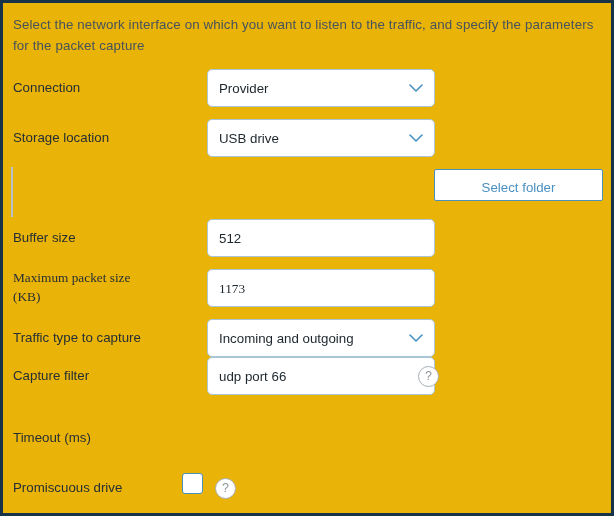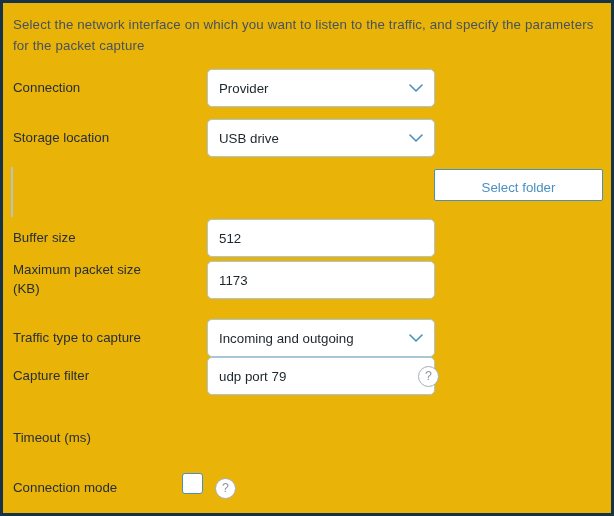--- a/index.html
+++ b/index.html
@@ -199,21 +199,21 @@
     <div class="btn-outline">Select folder</div>
   </div>
 
   <div class="row" style="top:210px;">
     <div class="label center">Buffer size</div>
     <div class="field">
       <span class="value">512</span>
     </div>
   </div>
 
-  <div class="row" style="top:252px;">
+  <div class="row" style="top:260px;font-family:Liberation Serif, serif;">
     <div class="label two-line">
       <span>Maximum packet size</span><br>
       <span>(KB)</span>
     </div>
     <div class="field">
       <span class="value">1173</span>
     </div>
   </div>
 
   <div class="row" style="top:310px;">
@@ -224,28 +224,28 @@
         <svg width="14" height="10" viewBox="0 0 14 10">
             <path d="M1 2 L7 8 L13 2" fill="none" stroke="#4a90c2" stroke-width="1.6" stroke-linecap="round" stroke-linejoin="round"></path>
           </svg>
       </span>
     </div>
   </div>
 
   <div class="row" style="top:348px;">
     <div class="label center">Capture filter</div>
     <div class="field">
-      <span class="value">udp port 79</span>
+      <span class="value">udp port 66</span>
     </div>
     <div class="help-icon help-after-field">?</div>
   </div>
 
   <div class="row" style="top:410px;padding-left:15px;">
     <div class="label center">Timeout (ms)</div>
   </div>
 
   <div class="row" style="top:460px;">
-    <div class="label center">Connection mode</div>
+    <div class="label center">Promiscuous drive</div>
     <div class="checkbox"></div>
     <div class="help-icon help-after-checkbox">?</div>
   </div>
 
 </div>
 
 </body></html>

